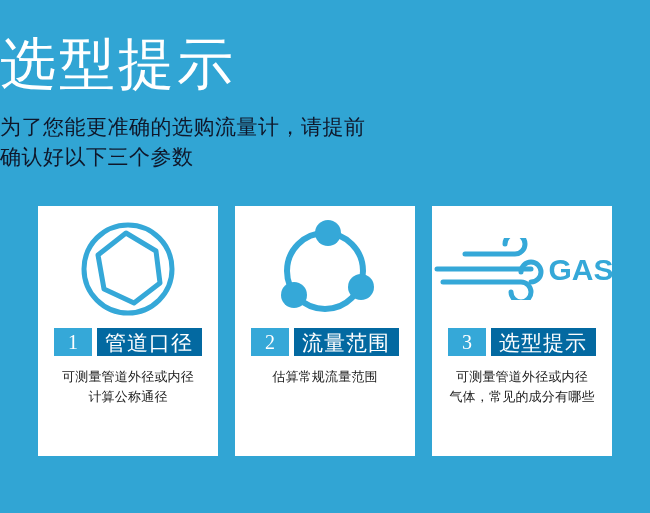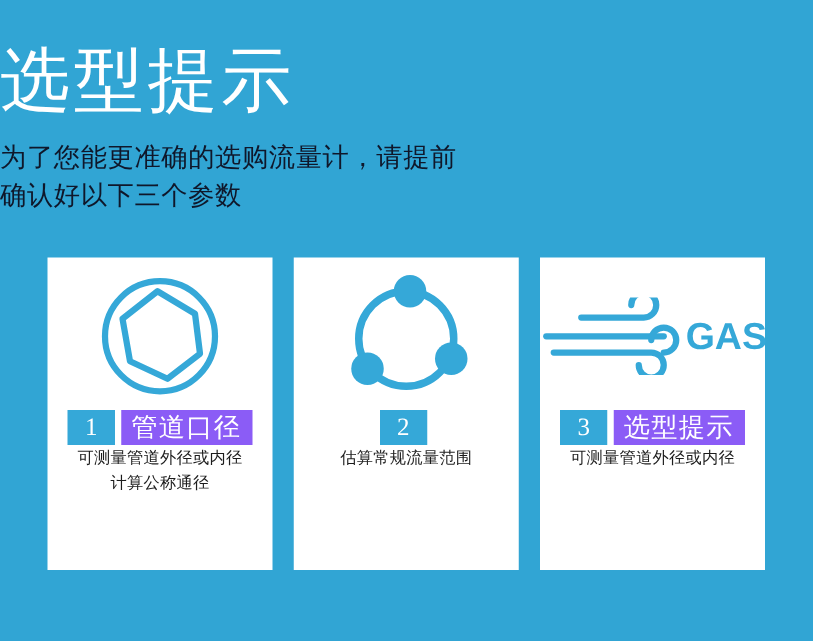--- a/index.html
+++ b/index.html
@@ -100,32 +100,33 @@
     justify-content: center;
     font-size: 20px;
     line-height: 1;
     font-family: "Liberation Serif", "DejaVu Serif", serif;
   }
   .badge-gap {
     width: 5px;
     background: #ffffff;
   }
   .badge-text {
-    background: #8b5cf6;
+    background: #0369a1;
     color: #ffffff;
     padding: 0 9px 0 8px;
     display: flex;
     align-items: center;
     font-size: 21px;
     line-height: 1;
     letter-spacing: 1px;
   }
 
   
   .card-desc {
+    margin-top: 11px;
     width: 100%;
     text-align: center;
     color: #1c1c1c;
     font-size: 13px;
     line-height: 1.55;
     letter-spacing: 0.2px;
     padding: 0 6px;
     box-sizing: border-box;
   }
   .desc-line {
@@ -187,20 +188,21 @@
         <svg width="104" height="104" viewBox="0 0 104 104" aria-hidden="true">
           <circle cx="52" cy="54" r="38" fill="none" stroke="#35a8d8" stroke-width="6"></circle>
           <circle cx="55" cy="16" r="13" fill="#35a8d8"></circle>
           <circle cx="88" cy="70" r="13" fill="#35a8d8"></circle>
           <circle cx="21" cy="78" r="13" fill="#35a8d8"></circle>
         </svg>
       </div>
       <div class="badge">
         <span class="badge-num">2</span>
         <span class="badge-gap"></span>
+        <span class="badge-text">流量范围</span>
       </div>
       <div class="card-desc">
         <span class="desc-line">估算常规流量范围</span>
       </div>
     </div>
 
     <div class="card">
       <div class="card-icon">
         <div class="gas-wrap">
           <svg width="118" height="62" viewBox="0 0 118 62" aria-hidden="true">
@@ -214,17 +216,18 @@
           <span class="gas-label">GAS</span>
         </div>
       </div>
       <div class="badge">
         <span class="badge-num">3</span>
         <span class="badge-gap"></span>
         <span class="badge-text">选型提示</span>
       </div>
       <div class="card-desc">
         <span class="desc-line">可测量管道外径或内径</span>
+        <span class="desc-line">气体，常见的成分有哪些</span>
       </div>
     </div>
 
   </div>
 </div>
 
 </body></html>

